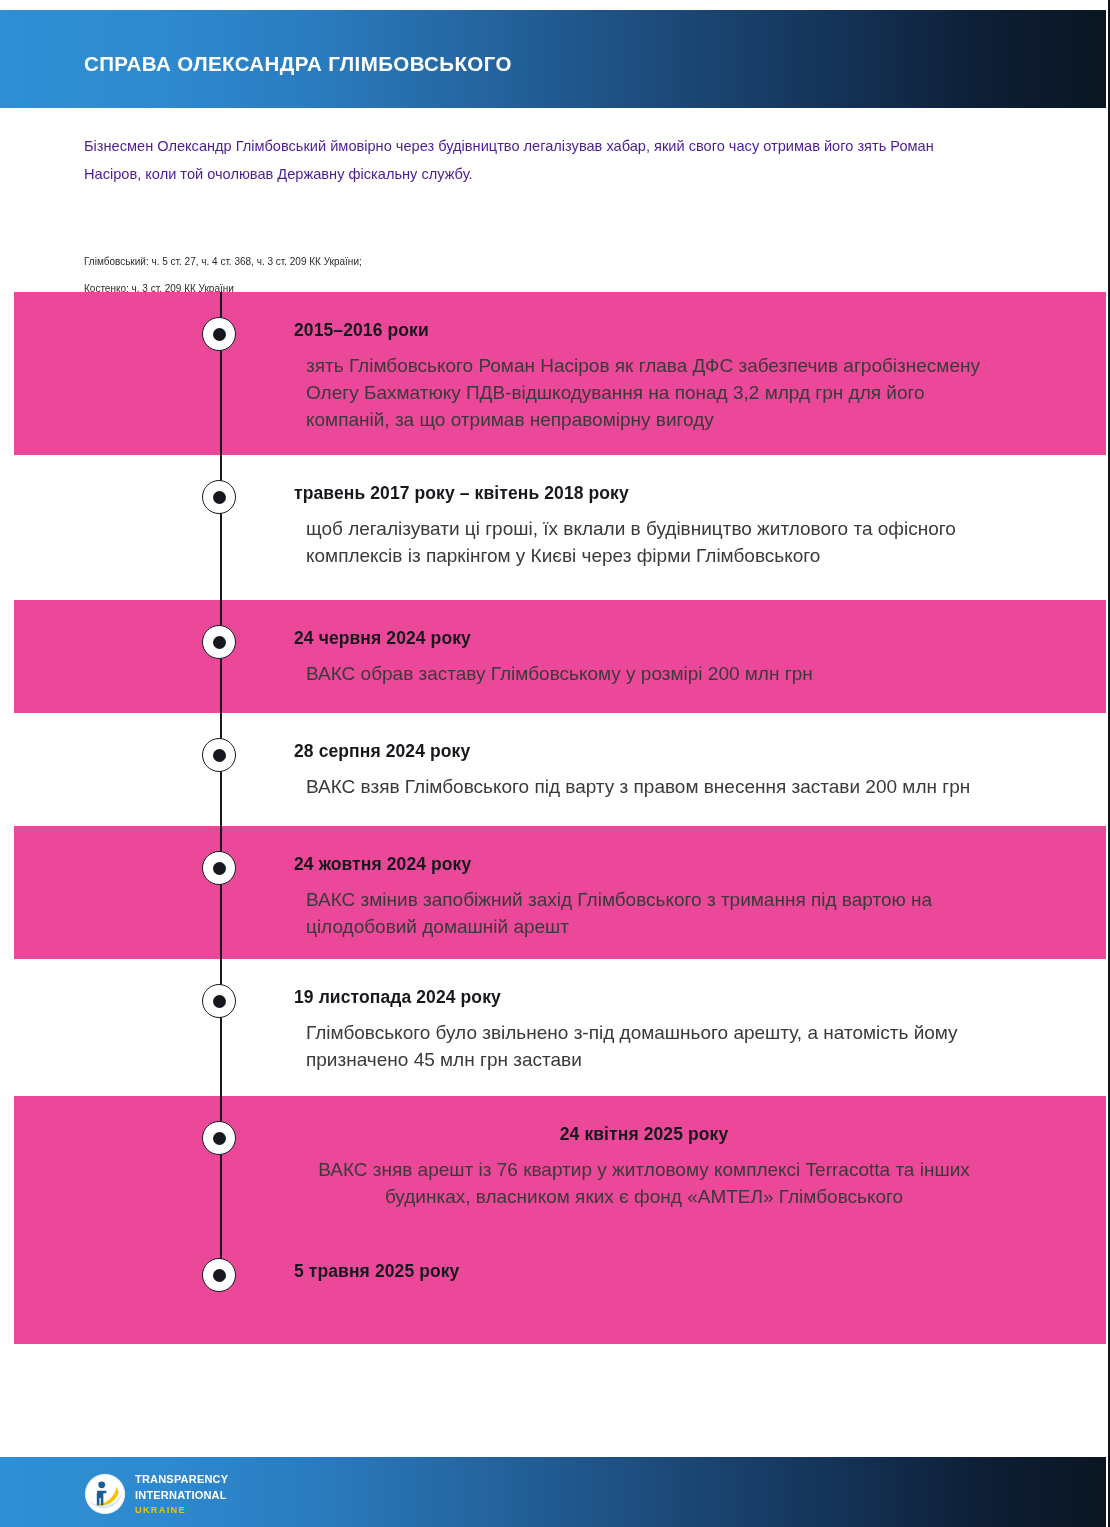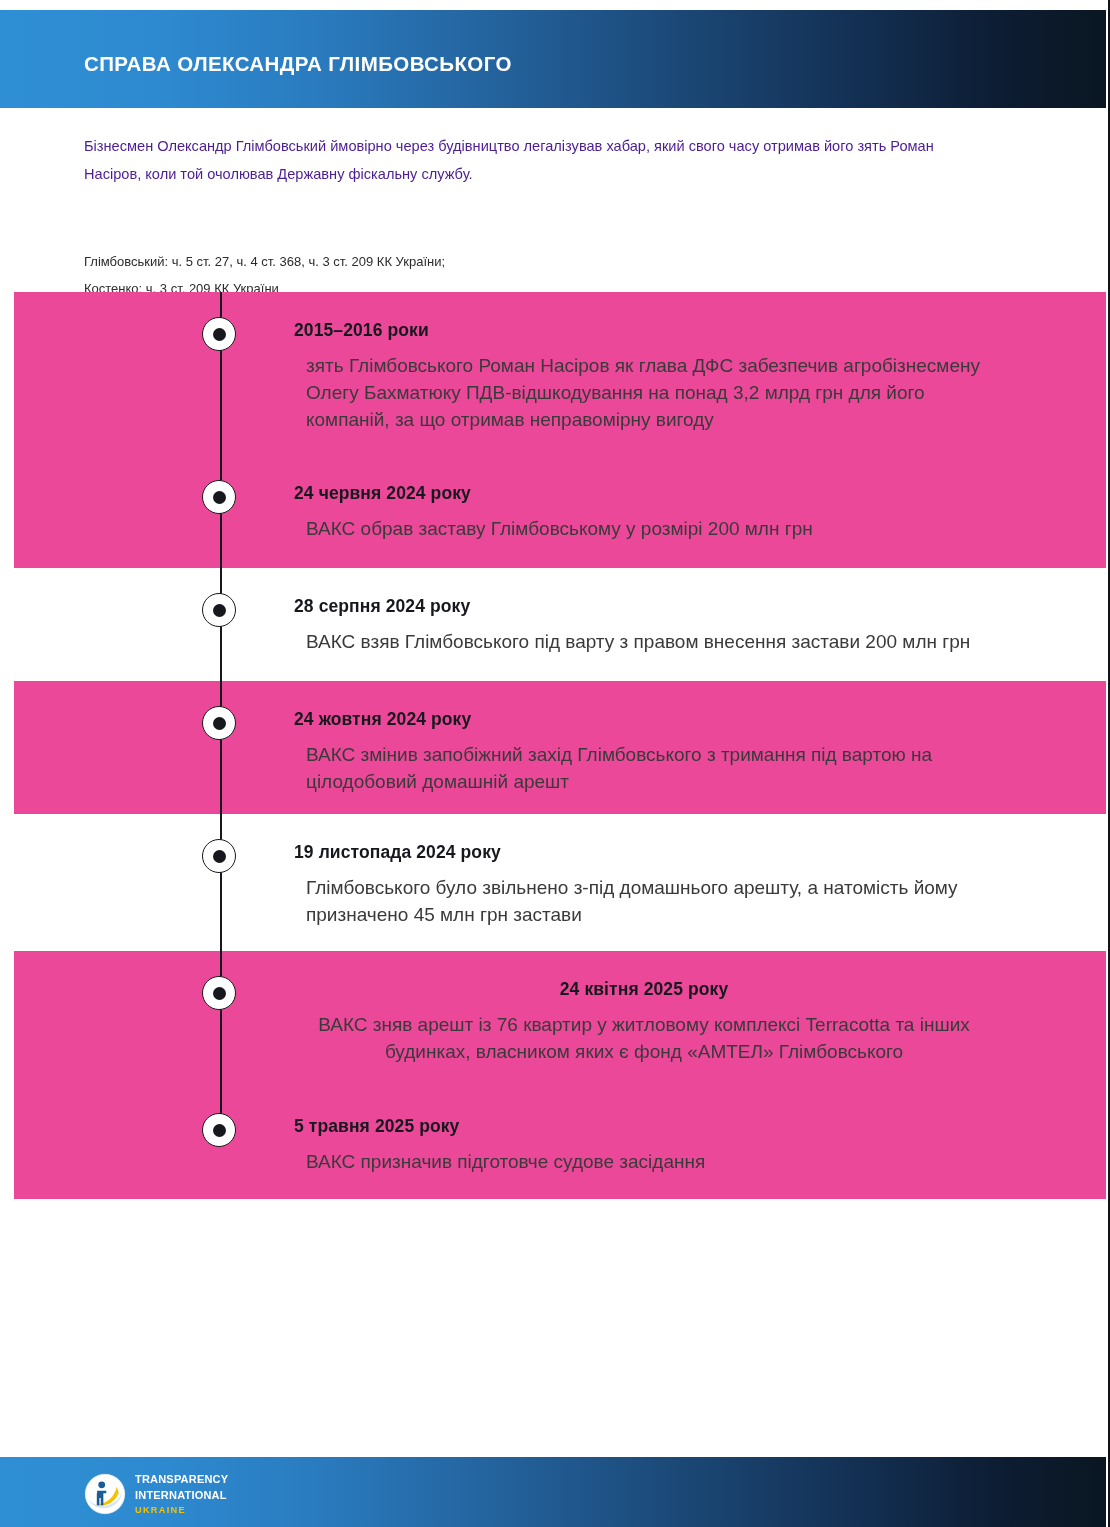--- a/index.html
+++ b/index.html
@@ -59,21 +59,21 @@
 
   .intro-lead {
     font-size: 14.6px;
     line-height: 28px;
     color: #4c1d95;
     margin: 0;
   }
 
   .intro-articles {
     margin: 60px 0 0 0;
-    font-size: 13px;
+    font-size: 10px;
     line-height: 27px;
     color: #2b2b2b;
   }
 
   .intro-articles div { white-space: nowrap; }
 
   
   .timeline {
     position: absolute;
     left: 14px;
@@ -211,20 +211,30 @@
       <div class="tl-row odd" style="height: 163px;">
         <div class="tl-line"></div>
         <div class="tl-marker" style="top: 25px;">
           <div class="dot"></div>
         </div>
         <div class="tl-content" style="top: 28px;">
           <div class="tl-date">2015–2016 роки</div>
           <div class="tl-desc">зять Глімбовського Роман Насіров як глава ДФС забезпечив агробізнесмену Олегу Бахматюку ПДВ-відшкодування на понад 3,2 млрд грн для його компаній, за що отримав неправомірну вигоду</div>
         </div>
       </div>
+      <div class="tl-row even" style="height: 145px;">
+        <div class="tl-line"></div>
+        <div class="tl-marker" style="top: 25px;">
+          <div class="dot"></div>
+        </div>
+        <div class="tl-content" style="top: 28px;">
+          <div class="tl-date">травень 2017 року – квітень 2018 року</div>
+          <div class="tl-desc">щоб легалізувати ці гроші, їх вклали в будівництво житлового та офісного комплексів із паркінгом у Києві через фірми Глімбовського</div>
+        </div>
+      </div>
       <div class="tl-row odd" style="height: 113px;">
         <div class="tl-line"></div>
         <div class="tl-marker" style="top: 25px;">
           <div class="dot"></div>
         </div>
         <div class="tl-content" style="top: 28px;">
           <div class="tl-date">24 червня 2024 року</div>
           <div class="tl-desc">ВАКС обрав заставу Глімбовському у розмірі 200 млн грн</div>
         </div>
       </div>
@@ -268,21 +278,20 @@
           <div class="tl-desc">ВАКС зняв арешт із 76 квартир у житловому комплексі Terracotta та інших будинках, власником яких є фонд «АМТЕЛ» Глімбовського</div>
         </div>
       </div>
       <div class="tl-row odd" style="height: 111px;">
         <div class="tl-line" style="bottom: auto; height: 42px;"></div>
         <div class="tl-marker" style="top: 25px;">
           <div class="dot"></div>
         </div>
         <div class="tl-content" style="top: 28px;">
           <div class="tl-date">5 травня 2025 року</div>
-          <div class="tl-desc">ВАКС призначив підготовче судове засідання</div>
         </div>
       </div>
     </div>
 
   <div class="footer-band">
     <div class="logo-wrap">
       <svg class="logo-mark" viewBox="0 0 64 64">
         <circle cx="32" cy="32" r="30" fill="#ffffff"></circle>
         <path d="M6 40 A28 28 0 0 0 58 28 A30 30 0 0 1 30 50 A31 31 0 0 1 6 40 Z" fill="#1f6fb2" opacity="0.18"></path>
         <path d="M50 21 C46 37 36 46 18 49 C34 52 48 44 53 30 Z" fill="#f4c200"></path>

